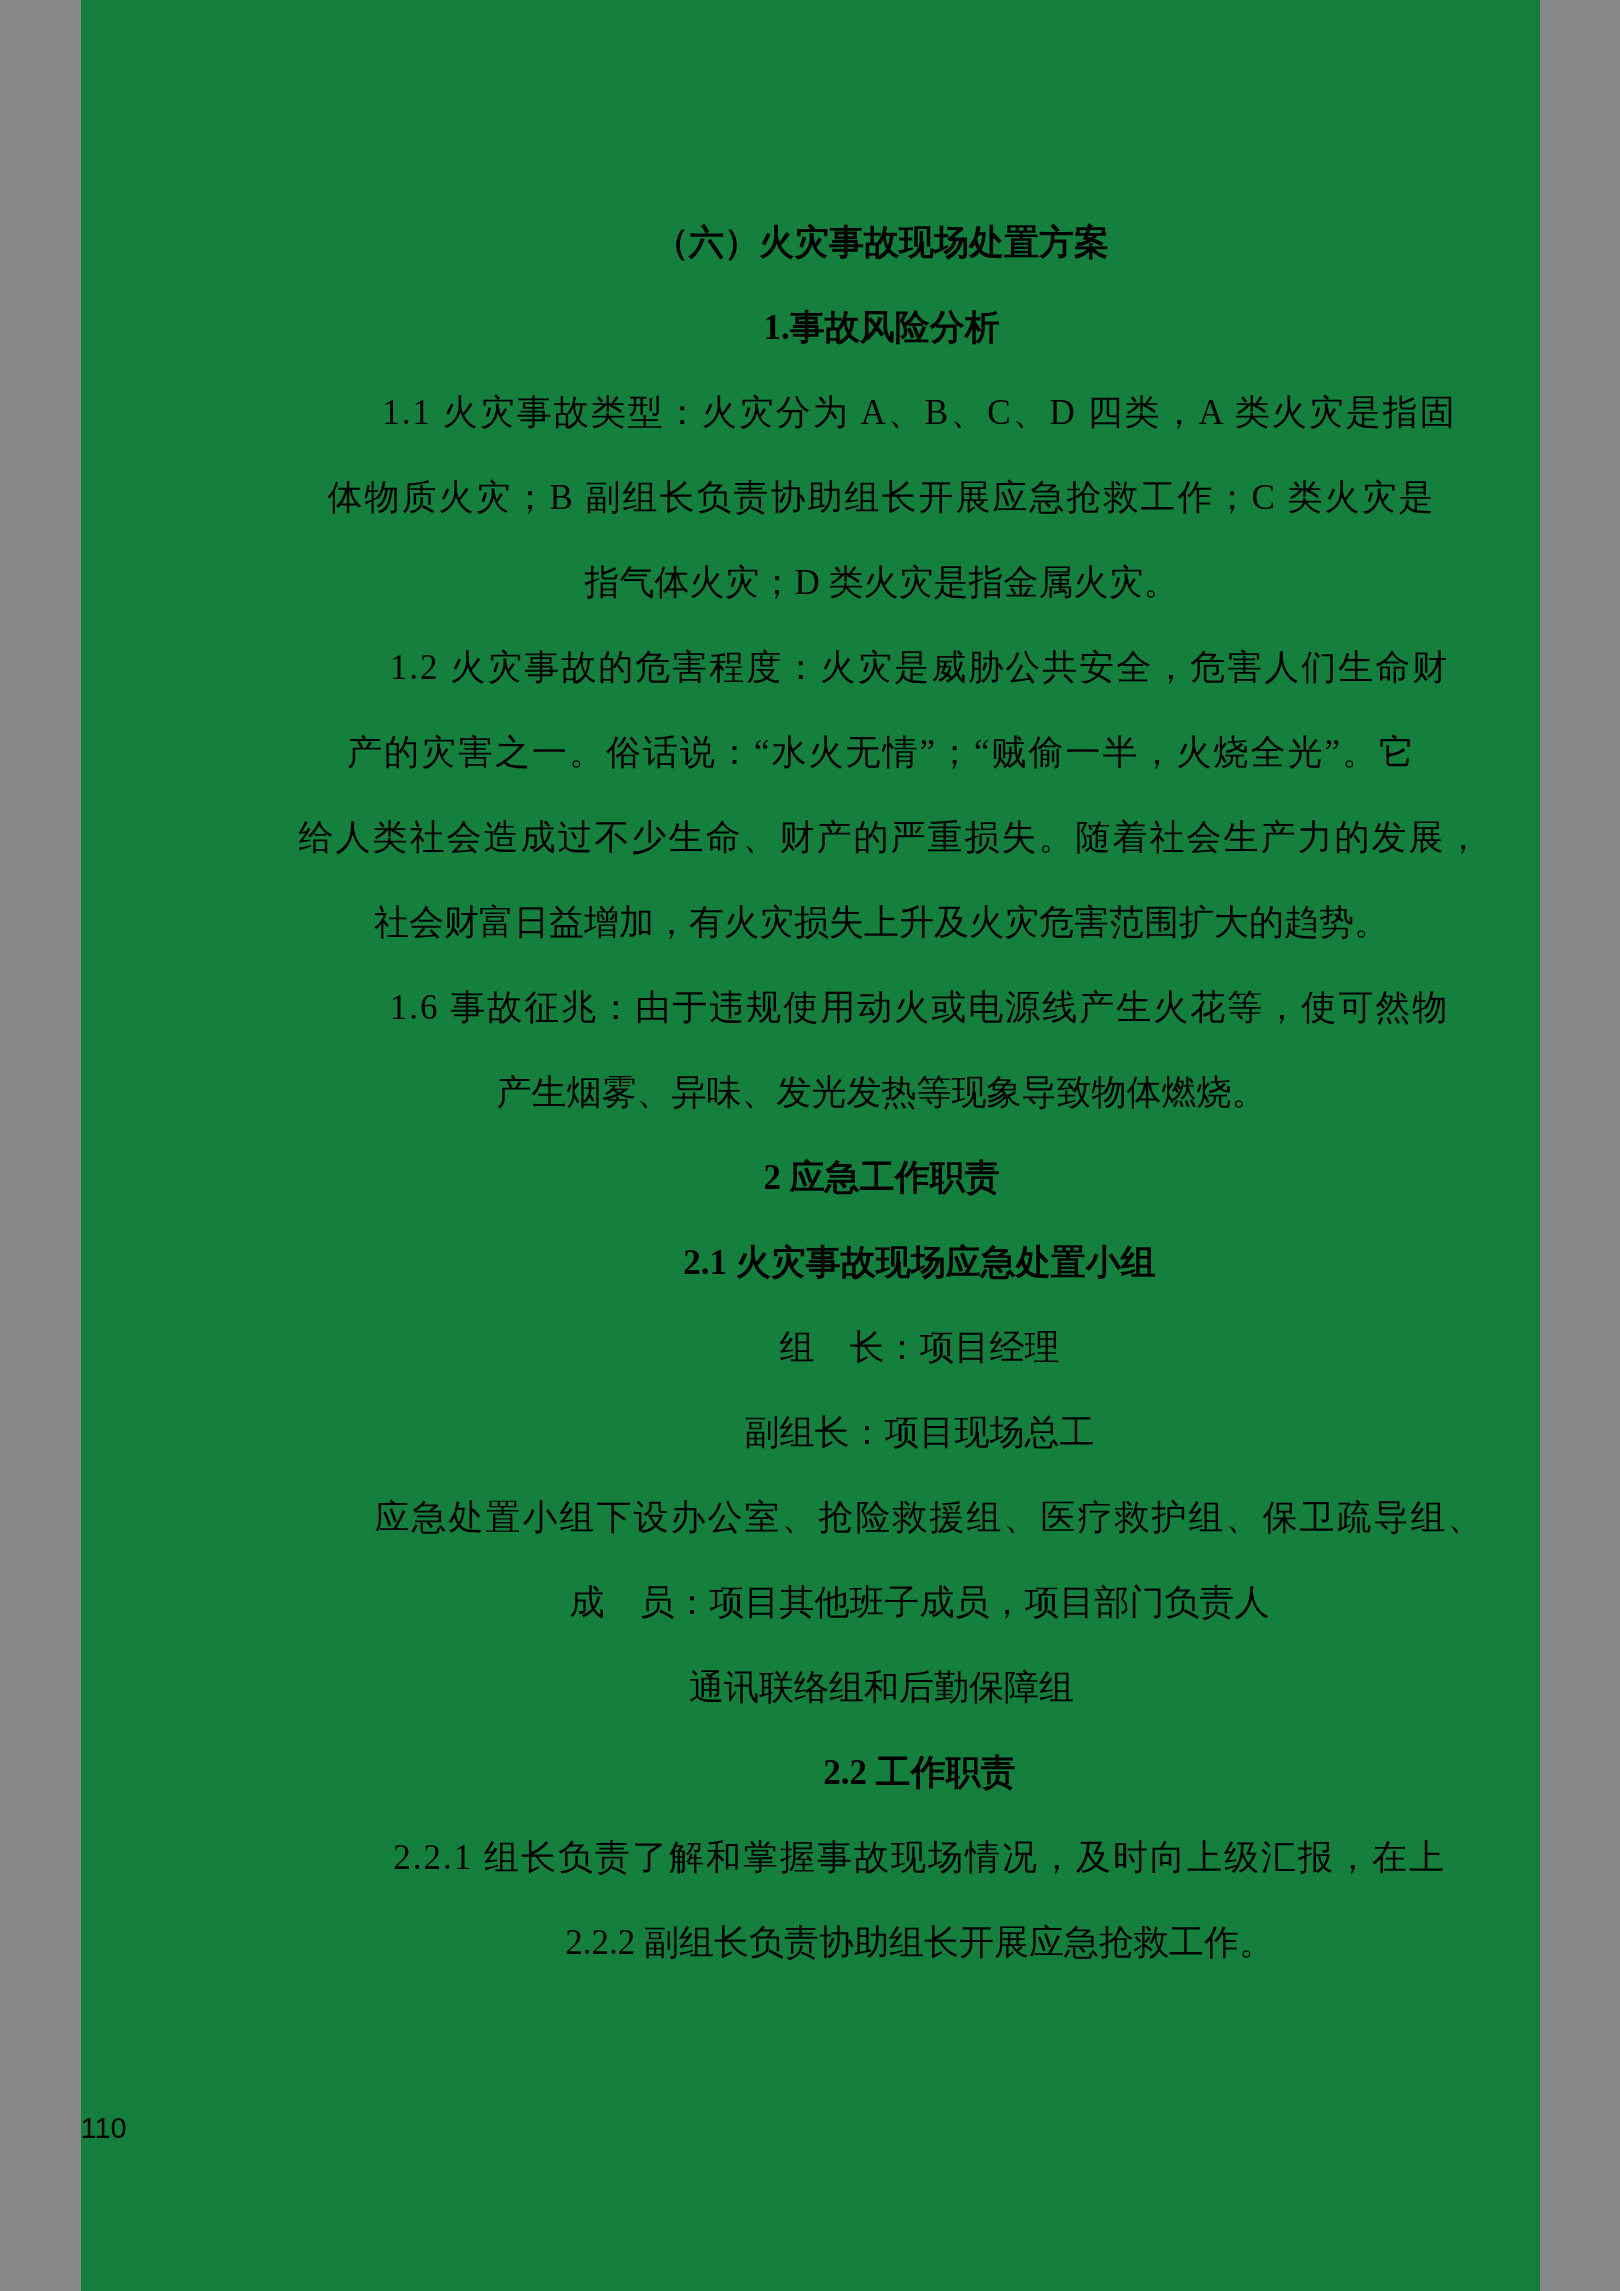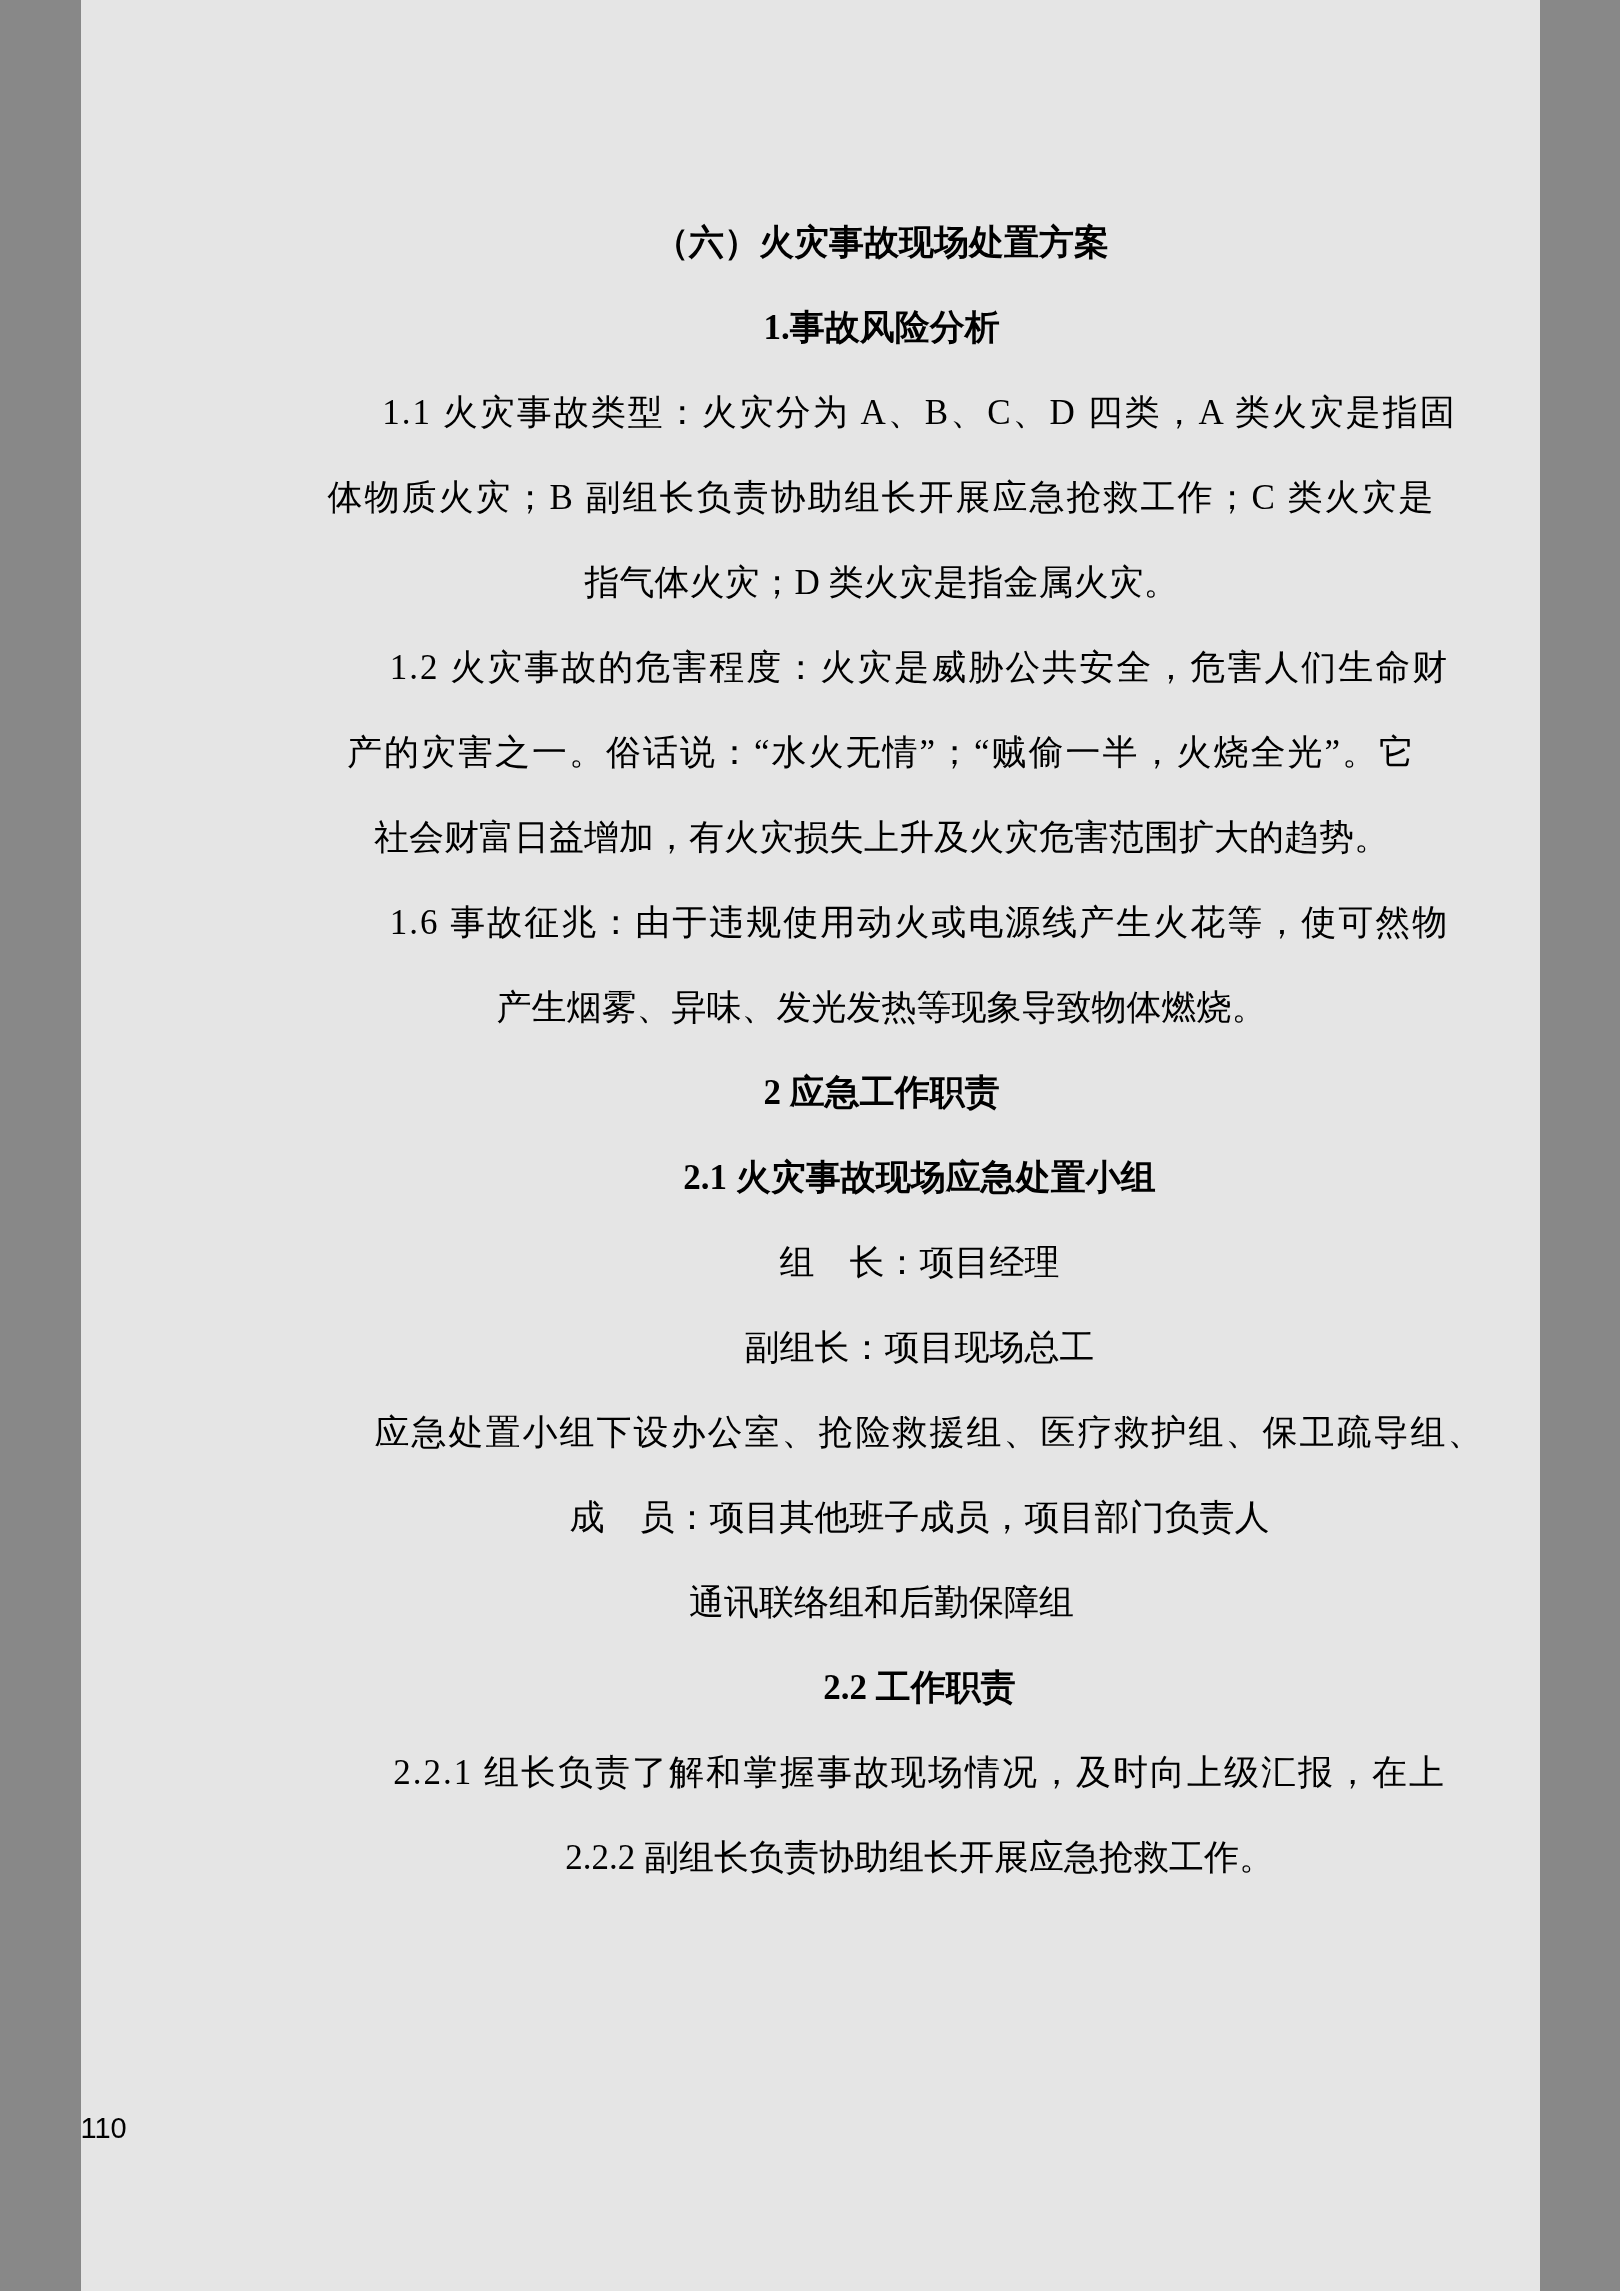--- a/index.html
+++ b/index.html
@@ -1,20 +1,20 @@
 <!DOCTYPE html>
 <html><head>
 <meta charset="utf-8">
 <style>
   html,body { margin:0; padding:0; background:#888; }
   .page {
     position:relative;
     width:1459px; height:2292px;
     margin:0 auto;
-    background:#e5e5e5;
+    background:#15803d;
     color:#000000;
     font-family:"Liberation Serif","DejaVu Serif",serif;
     overflow:hidden;
   }
   .content {
     position:absolute;
     left:218px; top:200px;
     width:1166px;
   }
   .ln {
@@ -43,20 +43,21 @@
 
 <div class="page">
   <div class="content">
     <div class="ln center bold">（六）火灾事故现场处置方案</div>
     <div class="ln bold">1.事故风险分析</div>
     <div class="ln indent fill">1.1 火灾事故类型：火灾分为 A、B、C、D 四类，A 类火灾是指固</div>
     <div class="ln fill">体物质火灾；B 副组长负责协助组长开展应急抢救工作；C 类火灾是</div>
     <div class="ln">指气体火灾；D 类火灾是指金属火灾。</div>
     <div class="ln indent fill">1.2 火灾事故的危害程度：火灾是威胁公共安全，危害人们生命财</div>
     <div class="ln fill">产的灾害之一。俗话说：“水火无情”；“贼偷一半，火烧全光”。它</div>
+    <div class="ln fill">给人类社会造成过不少生命、财产的严重损失。随着社会生产力的发展，</div>
     <div class="ln">社会财富日益增加，有火灾损失上升及火灾危害范围扩大的趋势。</div>
     <div class="ln indent fill">1.6 事故征兆：由于违规使用动火或电源线产生火花等，使可然物</div>
     <div class="ln">产生烟雾、异味、发光发热等现象导致物体燃烧。</div>
     <div class="ln bold">2 应急工作职责</div>
     <div class="ln bold indent">2.1 火灾事故现场应急处置小组</div>
     <div class="ln indent">组　长：项目经理</div>
     <div class="ln indent">副组长：项目现场总工</div>
     <div class="ln indent fill">应急处置小组下设办公室、抢险救援组、医疗救护组、保卫疏导组、</div>
     <div class="ln indent">成　员：项目其他班子成员，项目部门负责人</div>
     <div class="ln">通讯联络组和后勤保障组</div>

